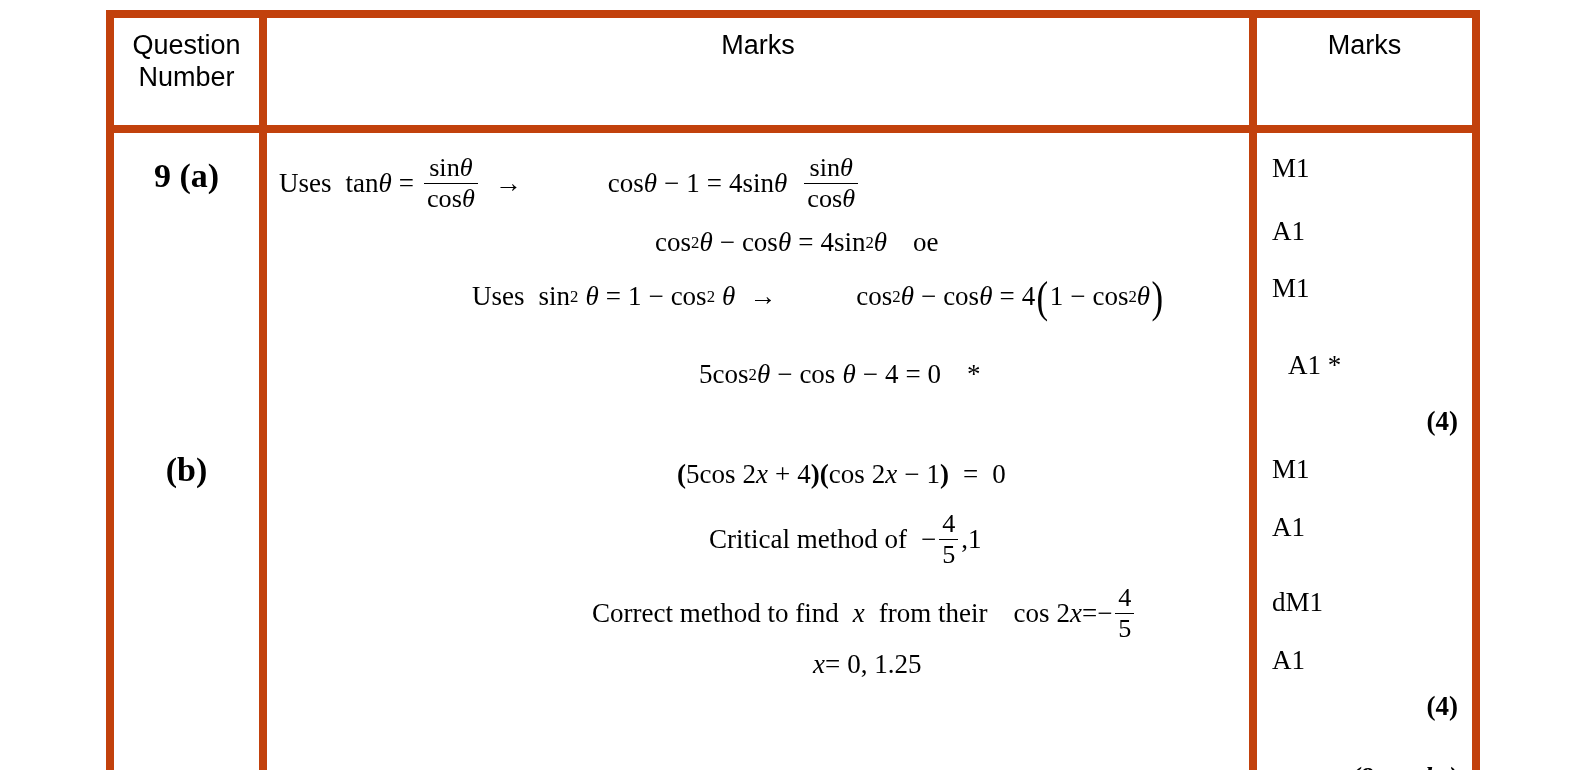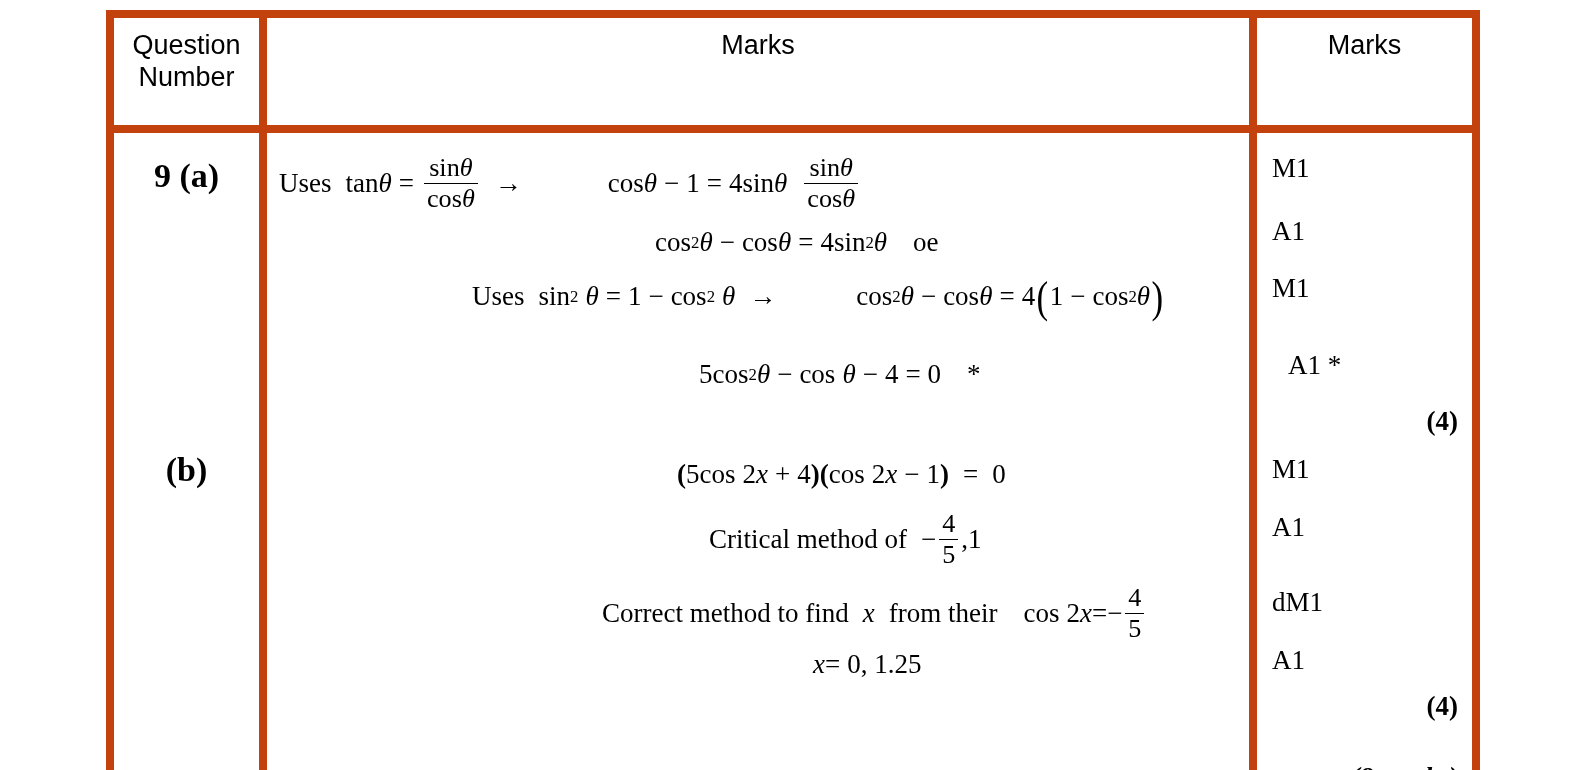--- a/index.html
+++ b/index.html
@@ -340,21 +340,21 @@
               <span>−</span>
               <span class="frac">
                 <span class="num">4</span>
                 <span class="den">5</span>
               </span>
               <span>,</span>
               <span>1</span>
             </span>
           </div>
 
-          <div class="ln" style="left:335px; top:452px;text-decoration:underline;">
+          <div class="ln" style="left:325px; top:452px;text-decoration:underline;">
             <span class="mathrow">
               <span class="up">Correct method to find</span>
               <span class="sp2"></span>
                 <span class="it">x</span>
                 <span class="sp2"></span>
               <span class="up">from their</span>
               <span class="sp3"></span>
               <span class="up">cos</span>
                 <span class="sp"></span>
                 <span>2</span>

